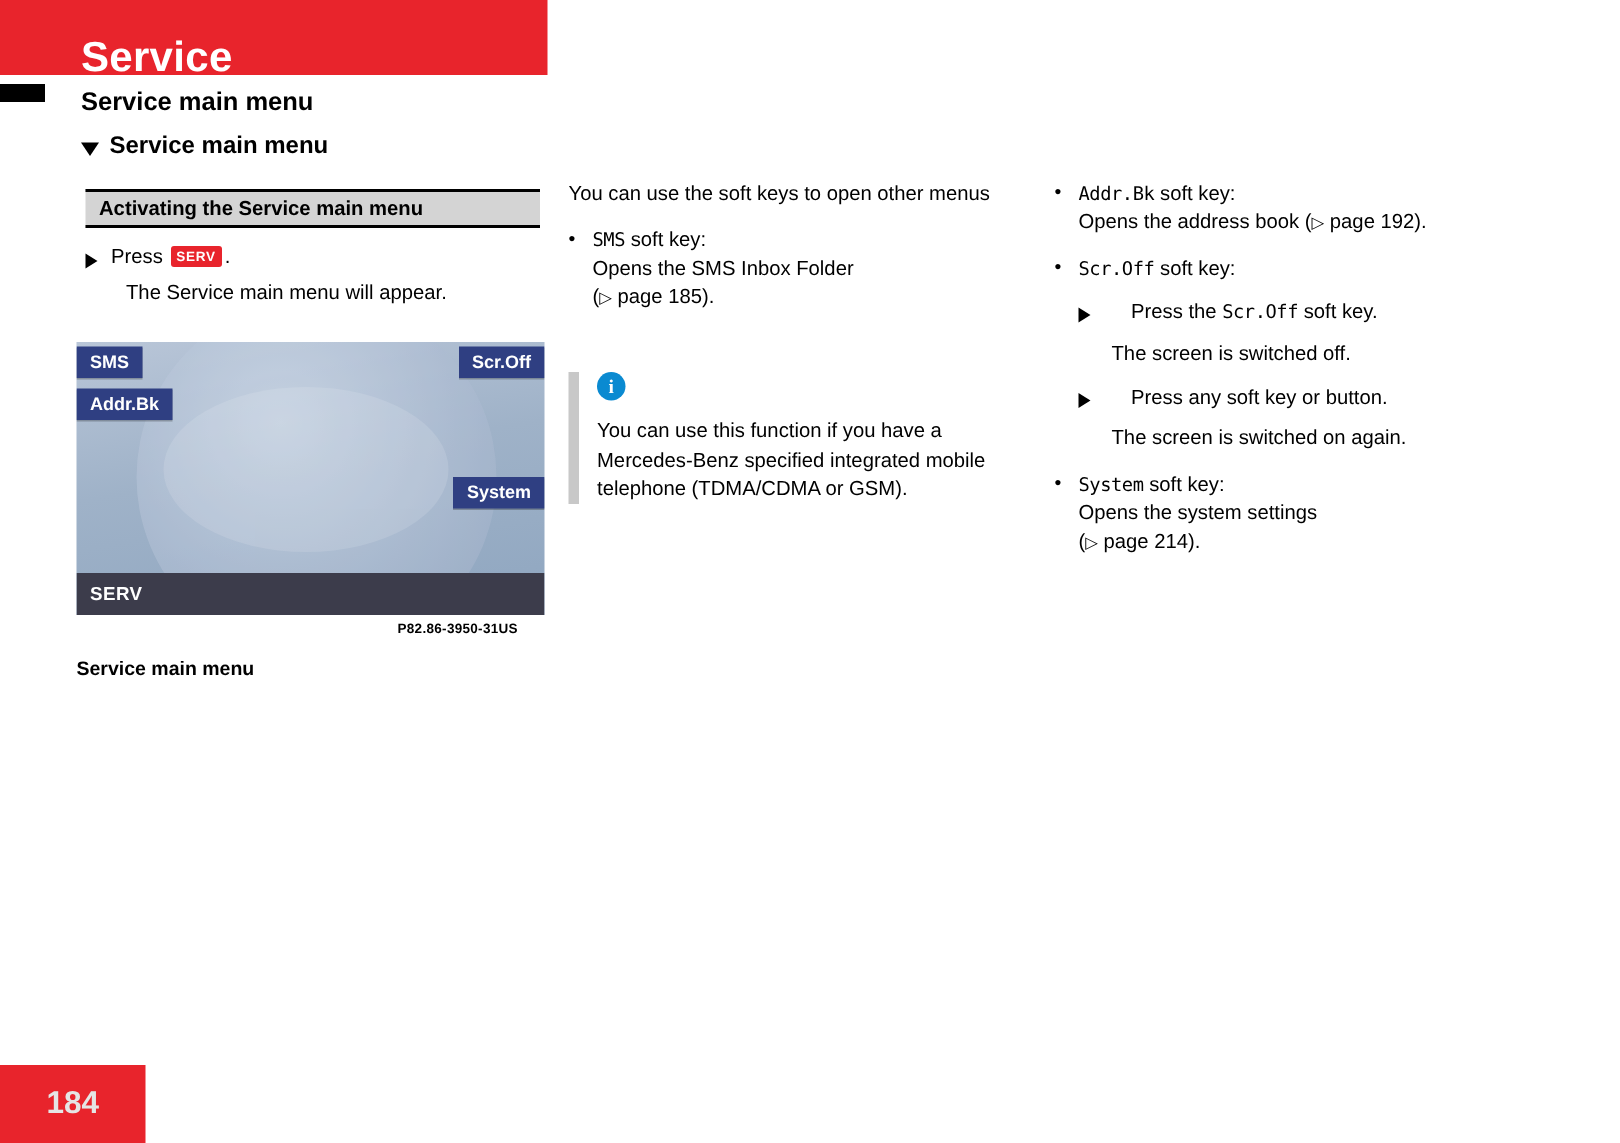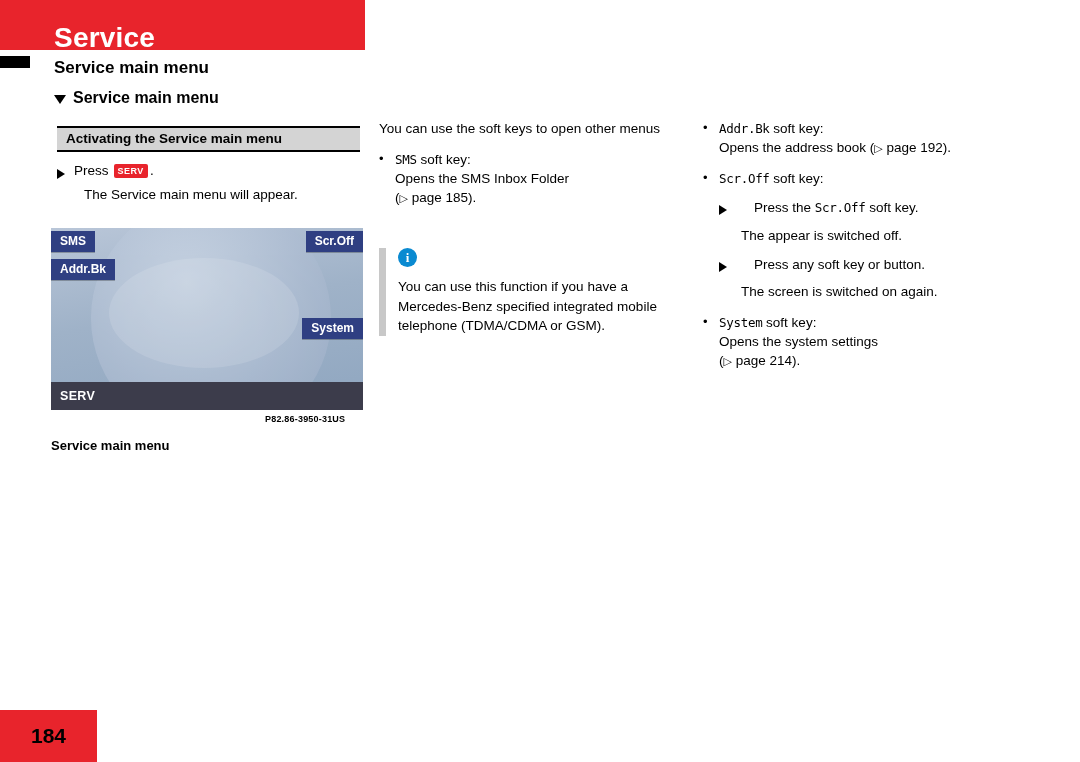--- a/index.html
+++ b/index.html
@@ -263,21 +263,21 @@
   .pg-arrow {
     font-family: "DejaVu Sans", sans-serif;
     font-size: 11px;
   }
   
   .pagenum-box {
     position: absolute;
     left: 0; bottom: 0;
     width: 97px; height: 52px;
     background: #e8242c;
-    color: #000000;
+    color: #e5e5e5;
     display: flex;
     align-items: center;
     justify-content: center;
     font-size: 21px;
     font-weight: bold;
     padding-bottom: 0;
     box-sizing: border-box;
   }
 </style>
 </head>
@@ -362,21 +362,21 @@
   </div>
 
   <div class="arrow-row">
     <div class="arrow-dot">
       <span class="tri-small"></span>
     </div>
     <div>
       <span>Press the </span><span class="mono">Scr.Off</span><span> soft key.</span>
     </div>
   </div>
-  <div class="res-line">The appear is switched off.</div>
+  <div class="res-line">The screen is switched off.</div>
 
   <div class="arrow-row">
     <div class="arrow-dot">
       <span class="tri-small"></span>
     </div>
     <div>Press any soft key or button.</div>
   </div>
   <div class="res-line">The screen is switched on again.</div>
 
   <div class="bullet-row">

